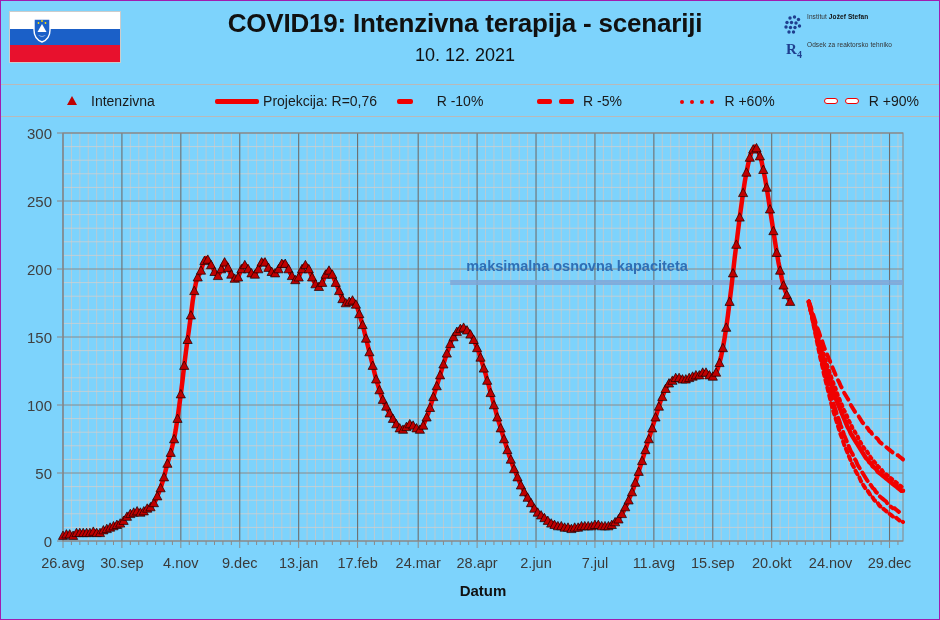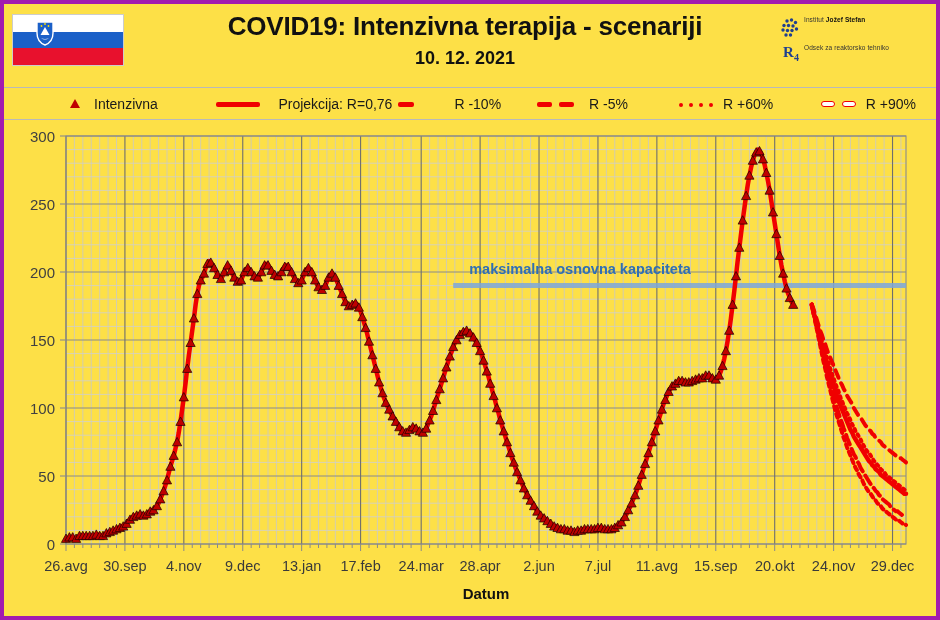--- a/index.html
+++ b/index.html
@@ -13,22 +13,22 @@
     font-family: "Liberation Sans", sans-serif;
     color: #1a1a1a;
     overflow: hidden;
   }
 
   #app {
     position: relative;
     width: 940px;
     height: 620px;
     box-sizing: border-box;
-    border: 4px solid #a21caf;
-    background: #fde047;
+    border: 1px solid #a21caf;
+    background: #7dd3fc;
   }
 
   
   .header {
     position: relative;
     height: 84px;
     border-bottom: 1px solid #b9b9b9;
     box-sizing: border-box;
   }
 
@@ -62,21 +62,21 @@
   }
   .title-main {
     font-size: 26px;
     font-weight: bold;
     letter-spacing: -0.2px;
     color: #111111;
     line-height: 1.15;
   }
   .title-sub {
     font-size: 18px;
-    font-weight: bold;
+    font-weight: normal;
     color: #111111;
     margin-top: 6px;
   }
 
   .logo-block {
     position: absolute;
     right: 6px;
     top: 12px;
     width: 152px;
     height: 58px;
@@ -287,36 +287,36 @@
         <span class="legend-swatch narrow">
             <i class="sw-tri"></i>
           </span>
         <span class="legend-label">Intenzivna</span>
       </div>
 
       <div class="legend-item" style="width:180px">
         <span class="legend-swatch">
             <i class="sw-solid"></i>
           </span>
-        <span class="legend-label" style="margin-left:18px">Projekcija: R=0,76</span>
+        <span class="legend-label" style="margin-left:4px">Projekcija: R=0,76</span>
       </div>
 
       <div class="legend-item" style="width:150px">
         <span class="legend-swatch">
             <i class="sw-dash1"></i>
           </span>
-        <span class="legend-label" style="margin-left:18px">R -10%</span>
+        <span class="legend-label" style="margin-left:2px">R -10%</span>
       </div>
 
       <div class="legend-item" style="width:145px">
         <span class="legend-swatch">
             <i class="sw-dash2a"></i>
             <i class="sw-dash2b"></i>
           </span>
-        <span class="legend-label" style="margin-left:8px">R -5%</span>
+        <span class="legend-label" style="margin-left:2px">R -5%</span>
       </div>
 
       <div class="legend-item" style="width:148px">
         <span class="legend-swatch">
           <i class="sw-dot" style="left:2px"></i>
             <i class="sw-dot" style="left:12px"></i>
             <i class="sw-dot" style="left:22px"></i>
             <i class="sw-dot" style="left:32px"></i>
         </span>
         <span class="legend-label" style="margin-left:2px">R +60%</span>

